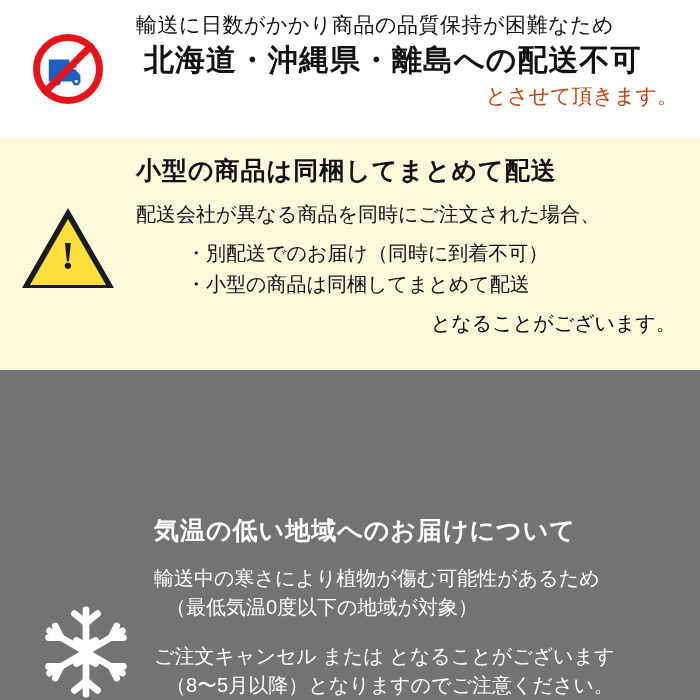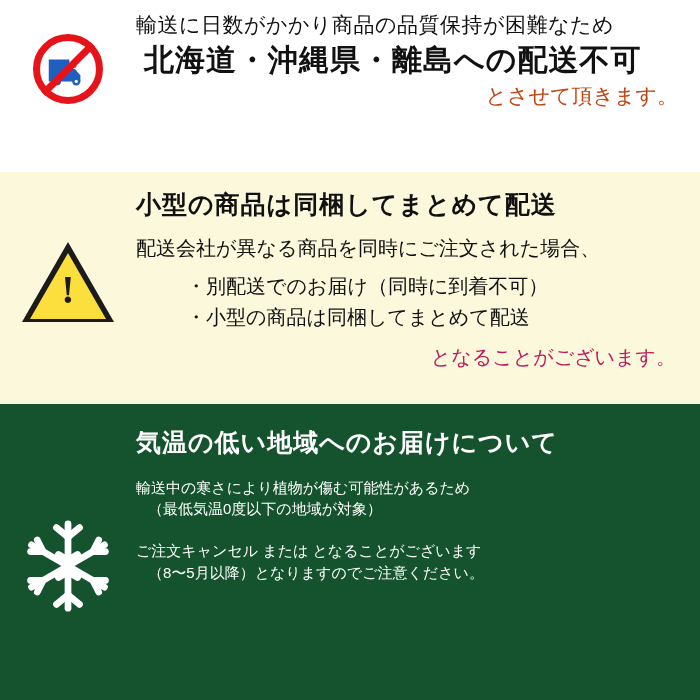--- a/index.html
+++ b/index.html
@@ -17,21 +17,21 @@
     width: 700px;
     height: 700px;
     position: relative;
     display: flex;
     flex-direction: column;
   }
 
   
   .sec-nodelivery {
     background: #ffffff;
-    height: 172px;
+    height: 138px;
     display: flex;
     align-items: flex-start;
     box-sizing: border-box;
     padding: 6px 0 0 0;
     position: relative;
   }
   .icon-col {
     width: 136px;
     min-width: 136px;
     display: flex;
@@ -163,66 +163,66 @@
   .mt-lead {
     font-size: 20px;
     color: #111111;
     line-height: 1.35;
     margin: 0 0 10px 0;
   }
   .mt-bullets {
     margin: 0 0 10px 0;
     padding: 0;
     list-style: none;
-    font-family: Liberation Mono, monospace;
   }
   .mt-bullets li {
     font-size: 20px;
     color: #111111;
     line-height: 1.55;
     padding-left: 50px;
   }
   .mt-tail {
     font-size: 20px;
-    color: #be185d;
+    color: #000000;
     text-align: right;
     line-height: 1.3;
     margin: 4px 0 0 0;
     padding-right: 6px;
   }
 
   
   .sec-cold {
-    background: #14532d;
+    background: #737373;
     flex: 1;
     display: flex;
-    align-items: flex-start;
+    align-items: flex-end;
     box-sizing: border-box;
     padding-top: 18px;
     position: relative;
+    padding-left: 18px;
   }
   .sec-cold .icon-col {
     padding-top: 96px;
     align-items: flex-start;
   }
   .snowflake {
     width: 96px;
     height: 96px;
     color: #ffffff;
   }
   .cold-title {
     font-size: 25px;
     font-weight: bold;
     color: #ffffff;
     letter-spacing: 1px;
     line-height: 1.3;
     margin: 4px 0 18px 0;
   }
   .cold-p {
-    font-size: 15px;
+    font-size: 20px;
     color: #ffffff;
     line-height: 1.45;
     margin: 0;
   }
   .cold-p.indent {
     padding-left: 12px;
   }
   .cold-gap {
     height: 20px;
   }

